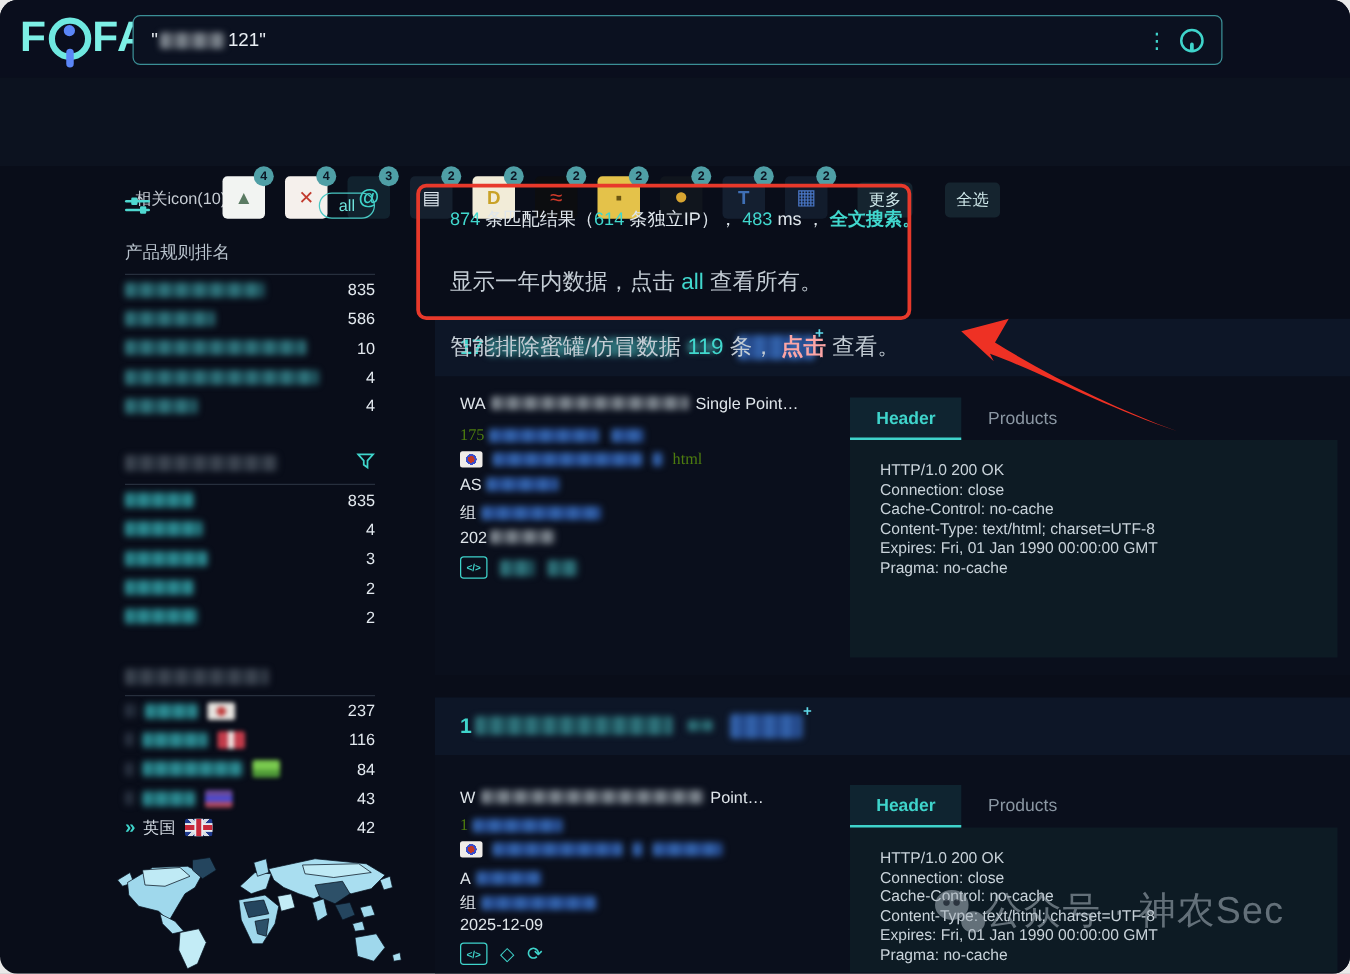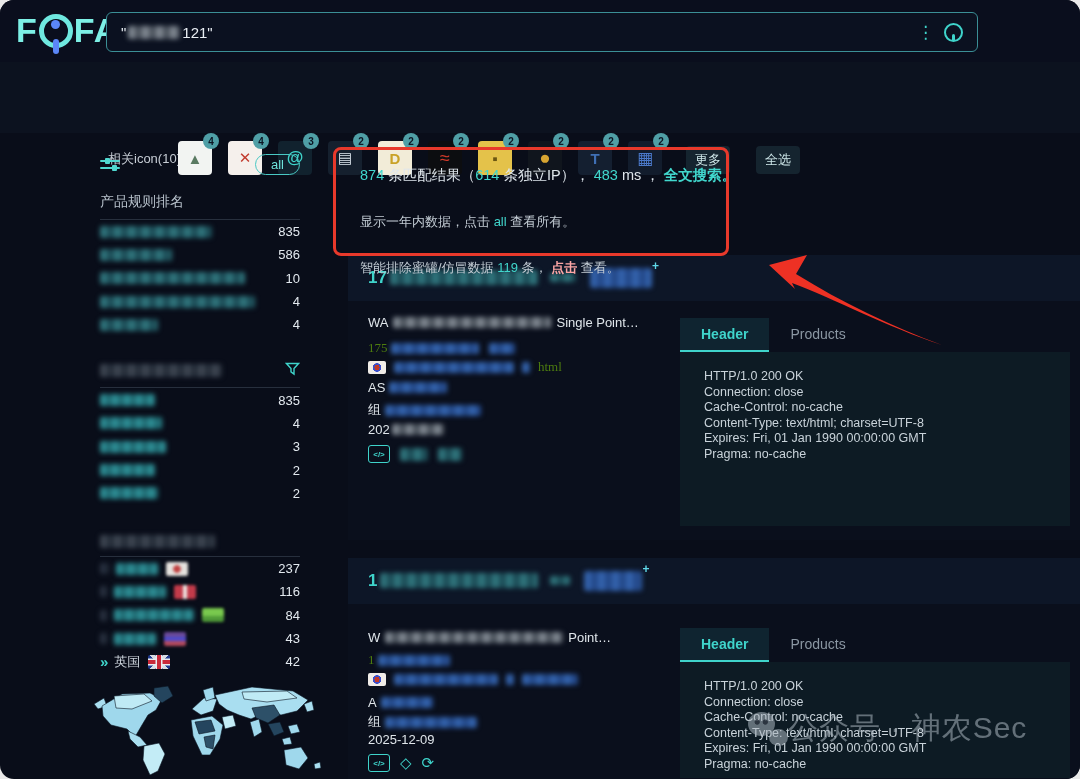--- a/index.html
+++ b/index.html
@@ -76,21 +76,21 @@
      box-shadow:0 0 0 1.5px #e8ecf0;}
   .flag-uk::after{content:"";position:absolute;left:9px;top:0;width:4px;height:14px;background:#c8293a;
      box-shadow:0 0 0 1.5px #e8ecf0;}
   .chev{color:#3fd4cb;font-size:15px;font-weight:bold;margin-right:6px;}
   .uk-name{color:#cfd6de;}
   .map-wrap{position:absolute;left:92px;top:684px;}
   
   .summary{position:absolute;left:360px;top:166px;z-index:3;}
   .sum-l1{font-size:14.5px;color:#dfe6ec;margin-bottom:7px;}
   .sum-l1 .hi{color:#41d7cd;} .sum-l1 .hib{color:#41d7cd;font-weight:bold;}
-  .sum-sm{font-size:13px;color:#c3ccd4;margin-bottom:5px;margin-top:28px;}
+  .sum-sm{font-size:18px;color:#c3ccd4;margin-bottom:5px;margin-top:28px;}
   .sum-sm .hi{color:#41d7cd;} .sum-sm .hib{color:#fca5a5;font-weight:bold;}
   .redbox{position:absolute;left:333px;top:147px;width:390px;height:103px;border:3px solid #e8392b;
           border-radius:8px;z-index:4;pointer-events:none;}
   .arrow{position:absolute;left:763px;top:253px;z-index:4;pointer-events:none;}
   
   .card{position:absolute;left:348px;width:732px;background:#0a0f1c;}
   .card-titlebar{position:absolute;left:0;top:0;right:0;height:46px;background:#0d1627;
                  display:flex;align-items:center;padding-left:20px;box-sizing:border-box;}
   .card-title{color:#3fd4cb;font-size:17px;font-weight:bold;display:flex;align-items:center;cursor:pointer;}
   .tbadge{position:relative;display:inline-block;margin-left:14px;}

